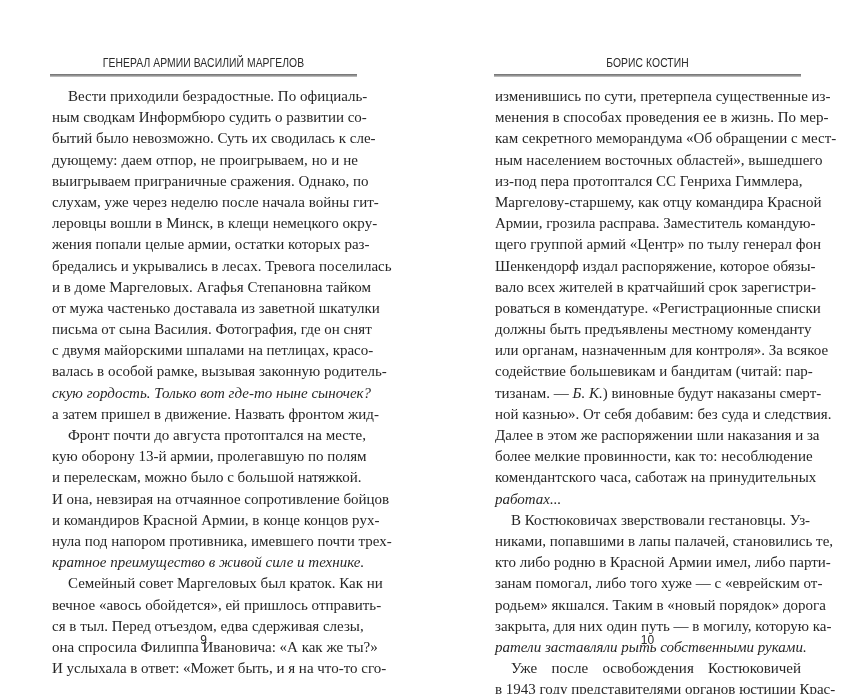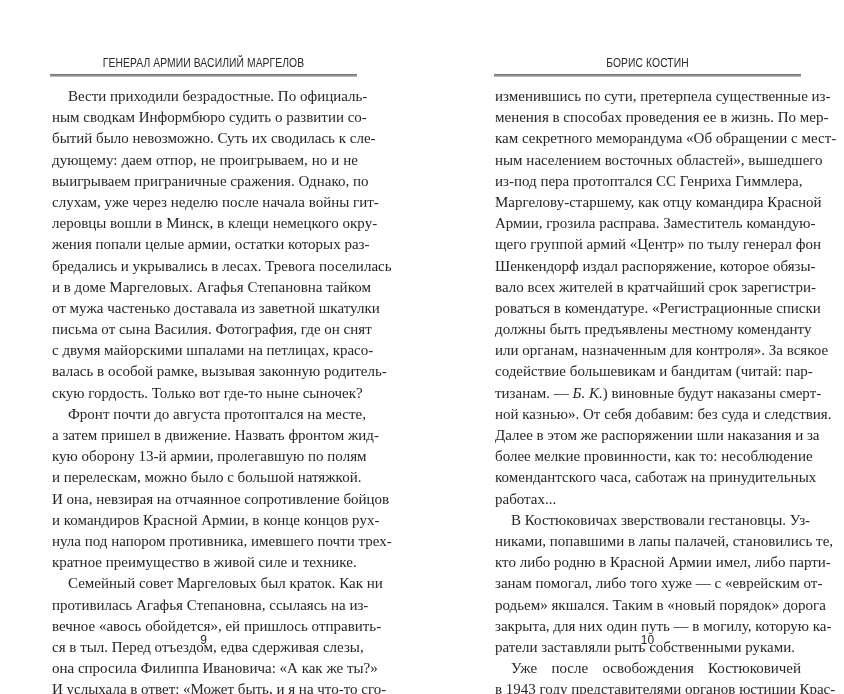--- a/index.html
+++ b/index.html
@@ -28,21 +28,21 @@
     position: absolute; top: 86px;
     font-family: "Liberation Serif", serif;
     font-size: 15px; line-height: 21.2px; color: #262626;
   }
   .left .text-block { left: 52px; width: 306px; }
   .right .text-block { left: 73px; width: 306px; }
   .line {
     display: block; white-space: nowrap; text-align: justify;
     text-align-last: justify; height: 21.2px;
   }
-  .line.last { text-align-last: left; }
+  .line.last { text-align-last: left; font-style: italic; }
   .line.indent { padding-left: 16px; }
   .folio {
     position: absolute; top: 633px;
     font-family: "Liberation Sans", sans-serif; font-size: 12px; color: #2a2a2a;
     text-align: center;
   }
   .left .folio { left: 50px; width: 307px; }
   .right .folio { left: 72px; width: 307px; }
   em { }
 </style>
@@ -61,30 +61,29 @@
       <span class="line">слухам, уже через неделю после начала войны гит-</span>
       <span class="line">леровцы вошли в Минск, в клещи немецкого окру-</span>
       <span class="line">жения попали целые армии, остатки которых раз-</span>
       <span class="line">бредались и укрывались в лесах. Тревога поселилась</span>
       <span class="line">и в доме Маргеловых. Агафья Степановна тайком</span>
       <span class="line">от мужа частенько доставала из заветной шкатулки</span>
       <span class="line">письма от сына Василия. Фотография, где он снят</span>
       <span class="line">с двумя майорскими шпалами на петлицах, красо-</span>
       <span class="line">валась в особой рамке, вызывая законную родитель-</span>
       <span class="line last">скую гордость. Только вот где-то ныне сыночек?</span>
+      <span class="line">а затем пришел в движение. Назвать фронтом жид-</span>
       <span class="line indent">Фронт почти до августа протоптался на месте,</span>
-      <span class="line">а затем пришел в движение. Назвать фронтом жид-</span>
       <span class="line">кую оборону 13-й армии, пролегавшую по полям</span>
       <span class="line">и перелескам, можно было с большой натяжкой.</span>
       <span class="line">И она, невзирая на отчаянное сопротивление бойцов</span>
       <span class="line">и командиров Красной Армии, в конце концов рух-</span>
       <span class="line">нула под напором противника, имевшего почти трех-</span>
       <span class="line last">кратное преимущество в живой силе и технике.</span>
       <span class="line indent">Семейный совет Маргеловых был краток. Как ни</span>
-      <span class="line">противилась Агафья Степановна, ссылаясь на из-</span>
       <span class="line">вечное «авось обойдется», ей пришлось отправить-</span>
       <span class="line">ся в тыл. Перед отъездом, едва сдерживая слезы,</span>
       <span class="line">она спросила Филиппа Ивановича: «А как же ты?»</span>
       <span class="line">И услыхала в ответ: «Может быть, и я на что-то сго-</span>
     </div>
   <div class="folio">9</div>
 </div>
 
 <div class="page right">
   <div class="running-head">БОРИС КОСТИН</div>

